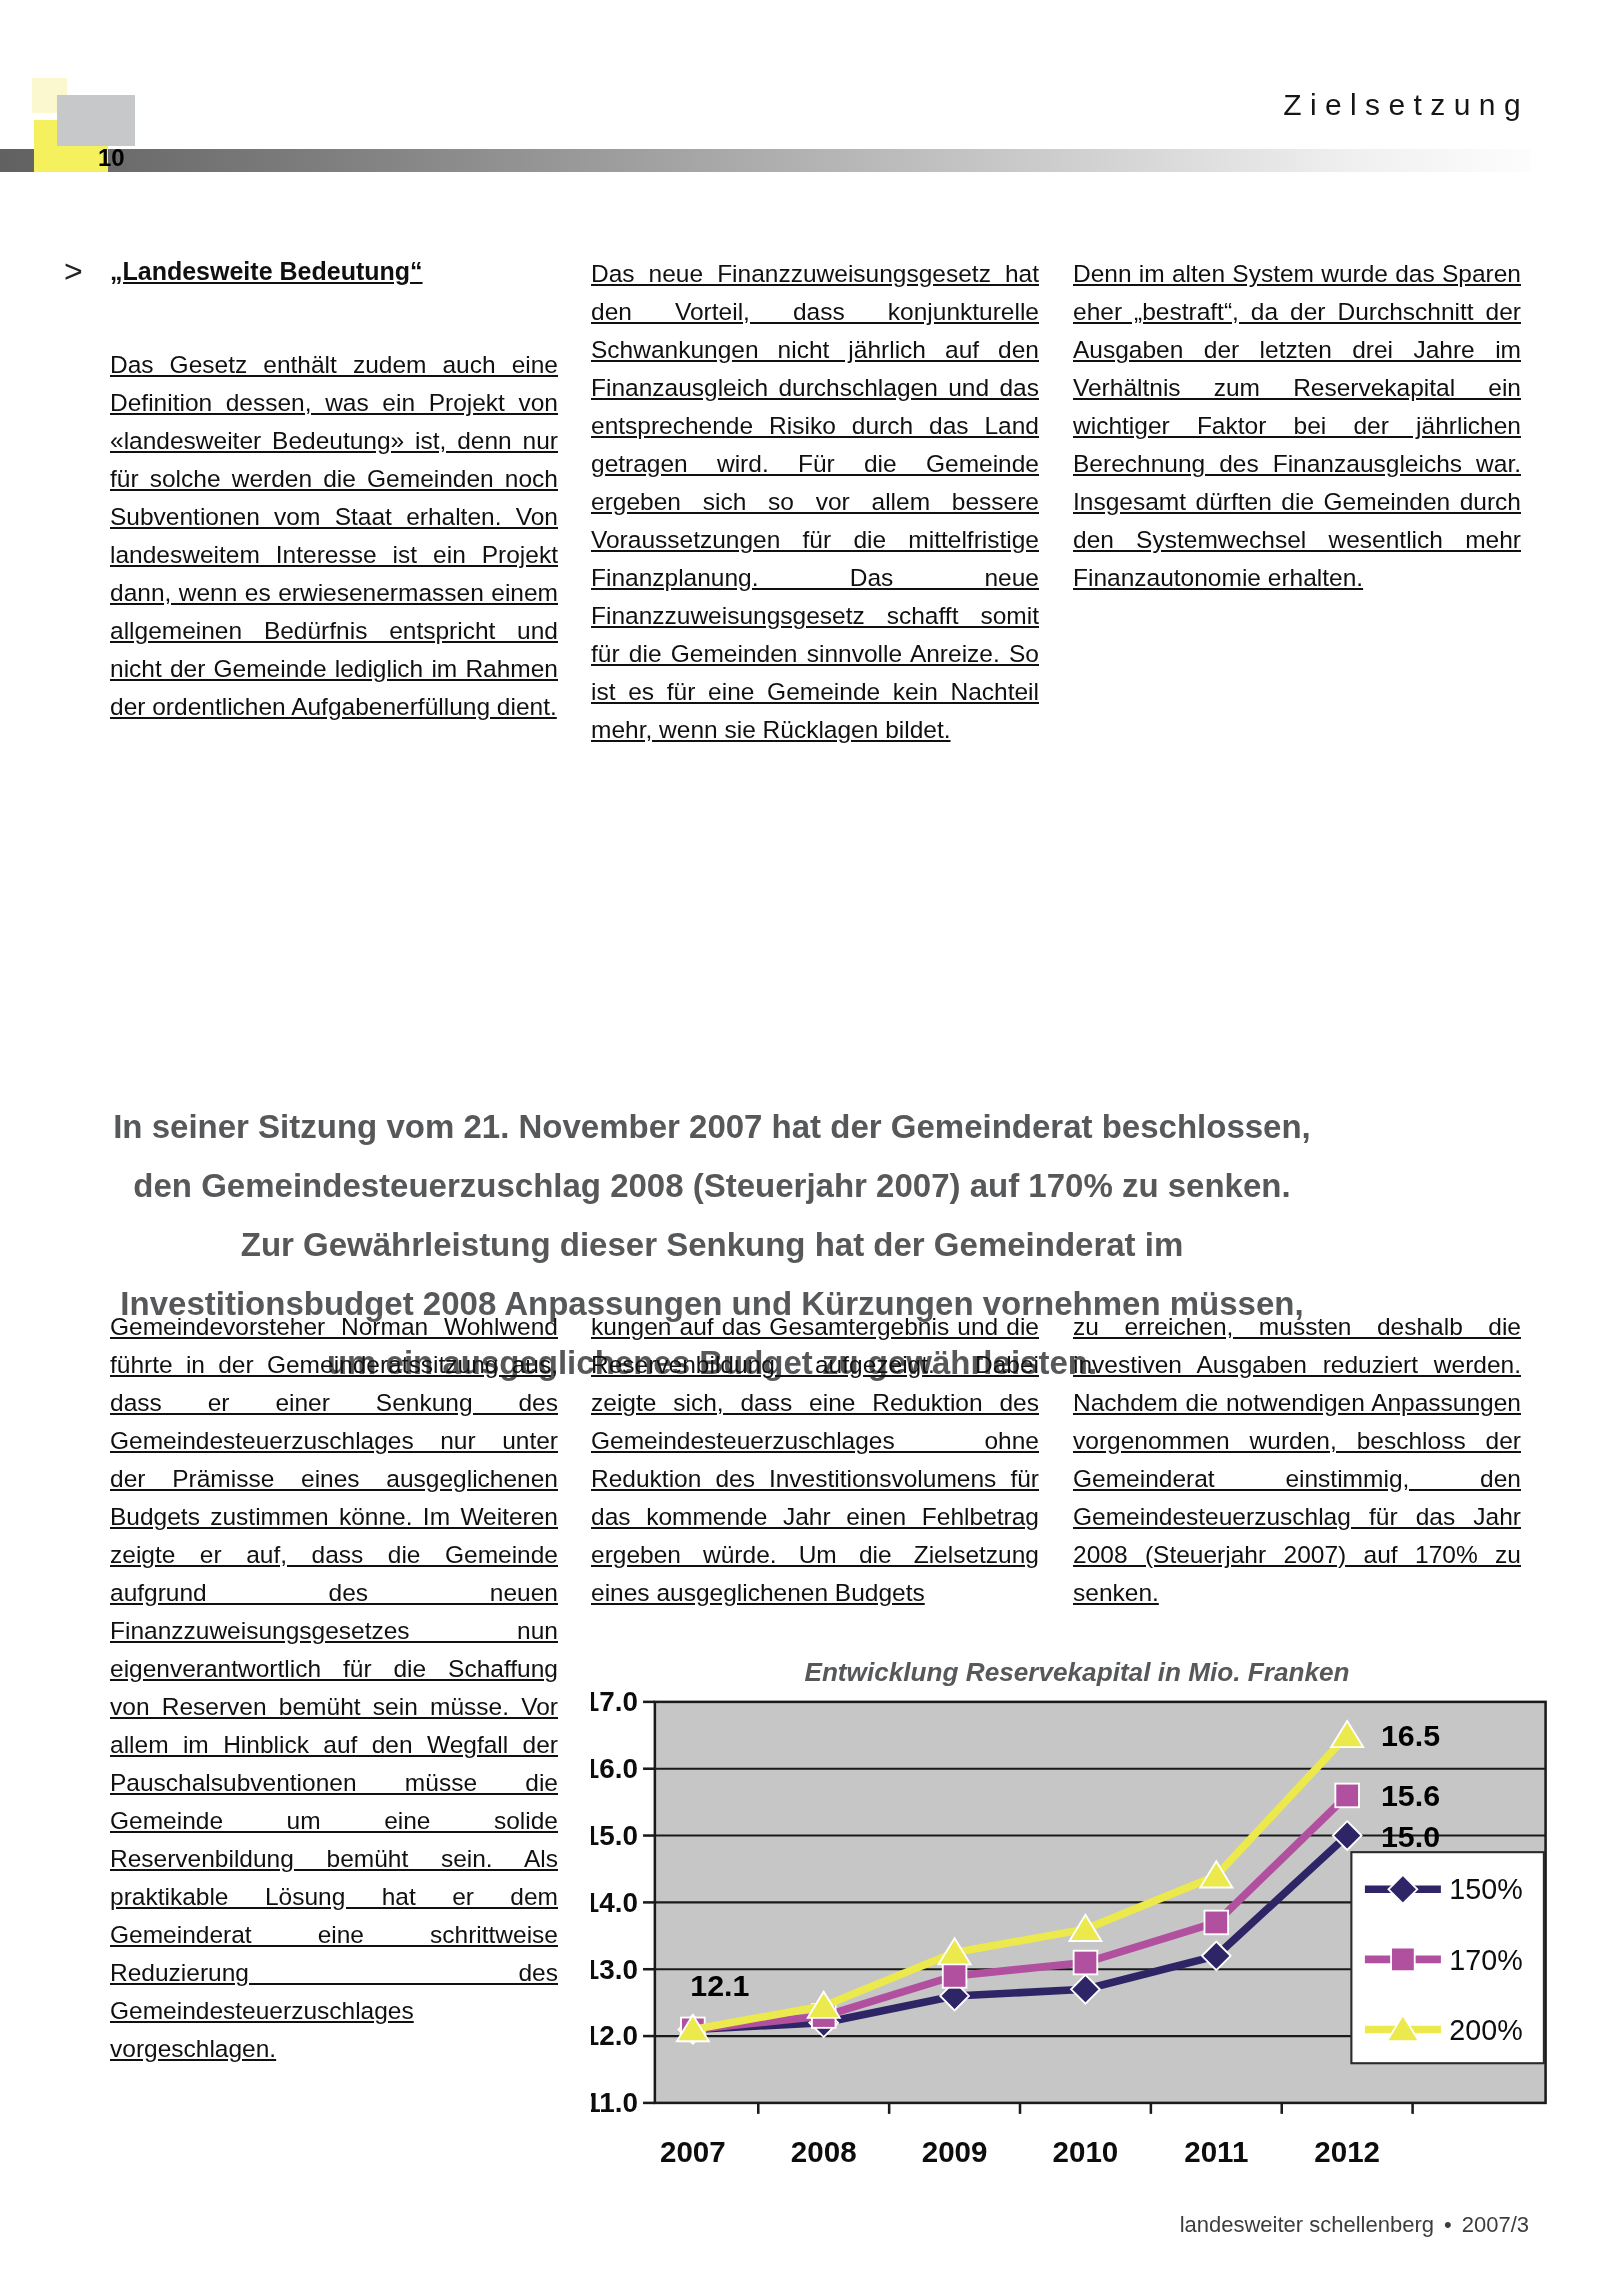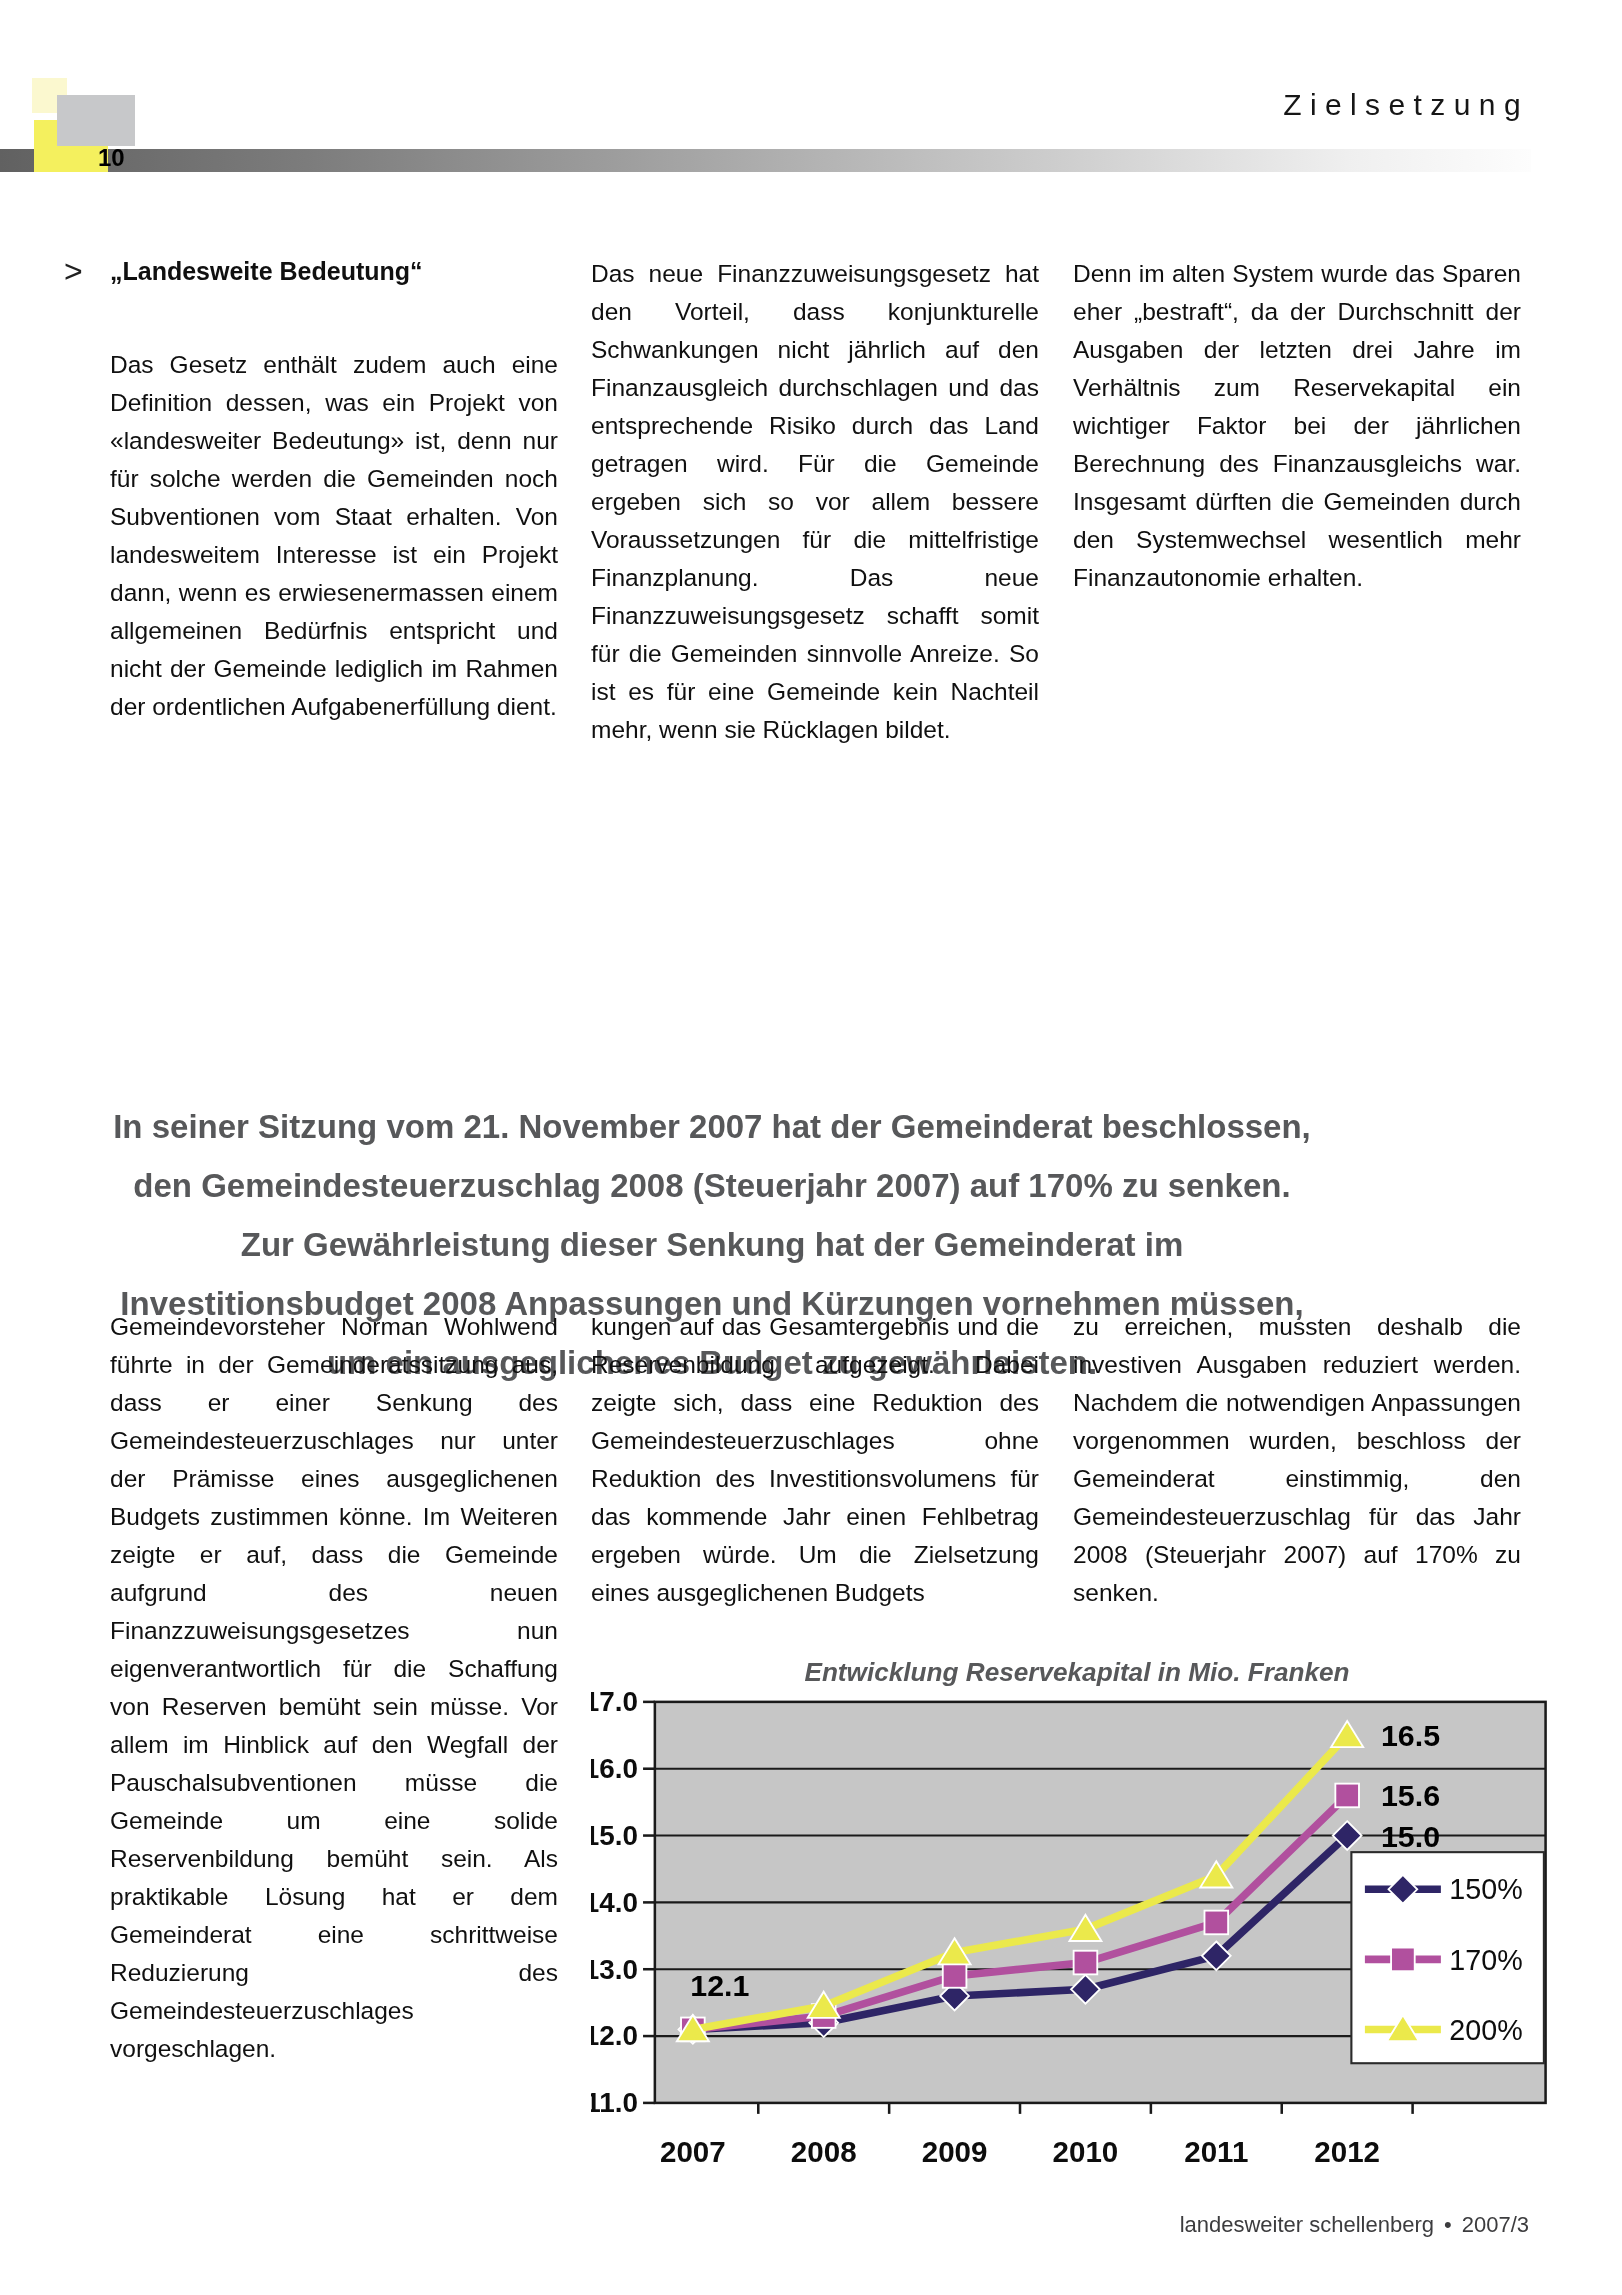--- a/index.html
+++ b/index.html
@@ -8,21 +8,21 @@
   
   .hdr-bar{position:absolute;left:0;top:149px;width:1531px;height:23px;
            background:linear-gradient(to right,#616161 0%,#7c7c7c 20%,#a5a5a5 45%,#cfcfcf 70%,#efefef 88%,#fdfdfd 100%);}
   .sq{position:absolute;}
   .sq-pale{left:32px;top:78px;width:35px;height:35px;background:#fbf8cf;}
   .sq-gray{left:57px;top:95px;width:78px;height:51px;background:#c7c8ca;}
   .sq-yellow{left:34px;top:120px;width:74px;height:52px;background:#f4f05e;}
   .page-num{position:absolute;left:81px;top:144px;font-size:24px;font-weight:700;color:#000;margin-left:17px;}
   .section-label{position:absolute;right:93px;top:88px;font-size:30px;letter-spacing:8.4px;color:#161616;}
   
-  .col{position:absolute;width:448px;text-align:justify;font-size:24.5px;line-height:38px;color:#101010;}
+  .col{position:absolute;width:448px;text-align:justify;font-size:24.5px;line-height:38px;color:#101010;text-decoration:underline;}
   .col p{margin:0 0 38px 0;hyphens:auto;}
   .tcol{top:255px;}
   .c1{left:110px;} .c2{left:591px;} .c3{left:1073px;}
   .chevron{position:absolute;left:64px;top:253px;font-size:32px;color:#222;}
   .col-heading{font-size:25px;font-weight:700;line-height:32px;margin:0 0 59px 0;text-align:left;}
   
   .article-title{position:absolute;left:108px;top:877px;font-size:53px;line-height:65px;
                  letter-spacing:6.8px;color:#3a3a8c;font-weight:400;}
   .intro{position:absolute;left:110px;top:1097px;width:1204px;font-size:33px;line-height:59px;
          font-weight:700;color:#57585a;text-align:center;}

